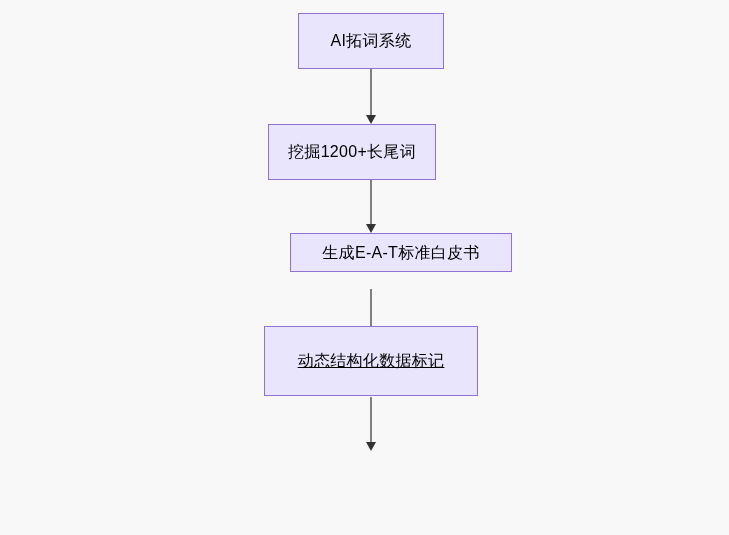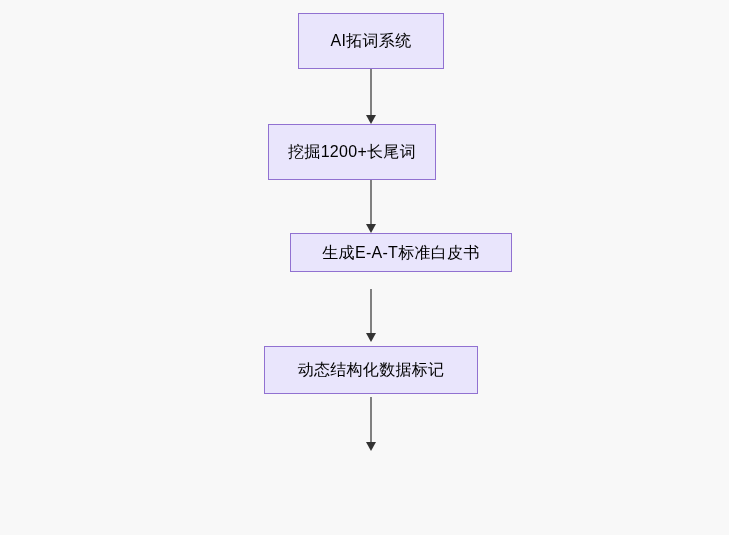--- a/index.html
+++ b/index.html
@@ -53,21 +53,21 @@
     width: 0;
     height: 0;
     border-left: 5.5px solid transparent;
     border-right: 5.5px solid transparent;
     border-top: 9px solid #333333;
   }
   
   .n1 { left: 298px; top: 13px;  width: 146px; height: 56px; }
   .n2 { left: 268px; top: 124px; width: 168px; height: 56px; }
   .n3 { left: 260px; top: 233px; width: 222px; height: 39px; margin-left: 30px; }
-  .n4 { left: 264px; top: 346px; width: 214px; height: 48px; }
+  .n4 { left: 264px; top: 326px; width: 214px; height: 70px; text-decoration: underline; }
   .n5 { left: 253px; top: 451px; width: 236px; height: 56px; }
   
   .e1 { left: 370px; top: 69px;  height: 55px; }
   .e2 { left: 370px; top: 180px; height: 53px; }
   .e3 { left: 370px; top: 289px; height: 53px; }
   .e4 { left: 370px; top: 397px; height: 54px; }
 </style>
 </head>
 <body>
 

